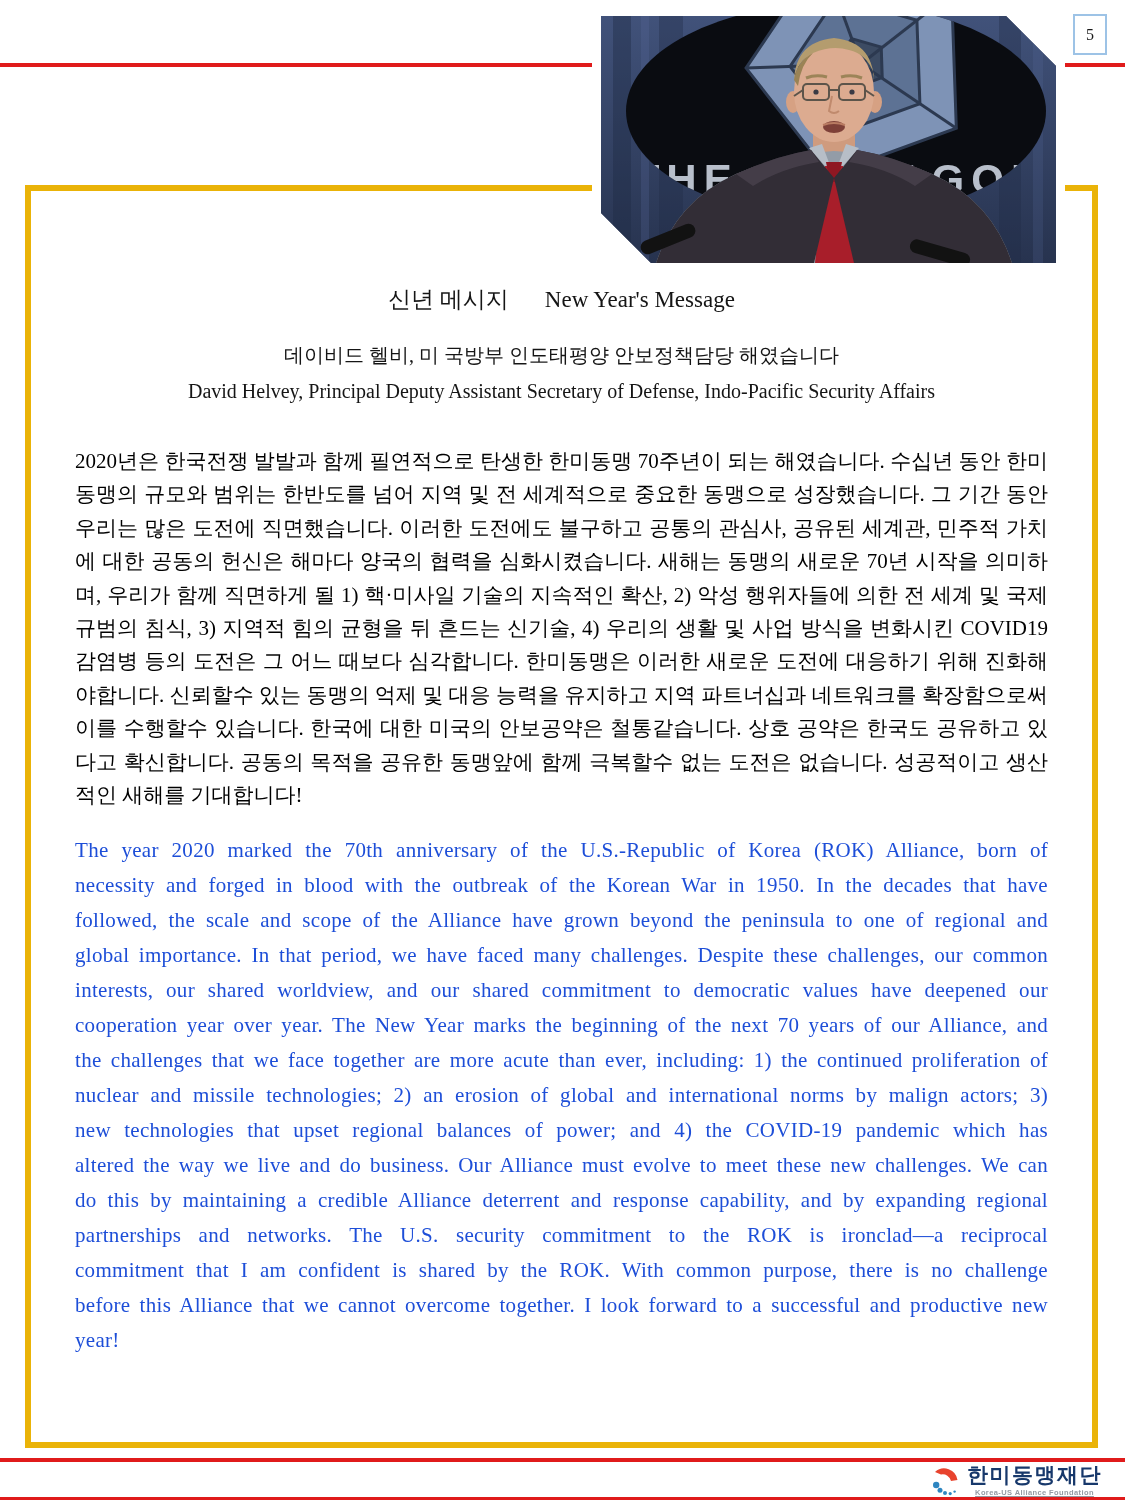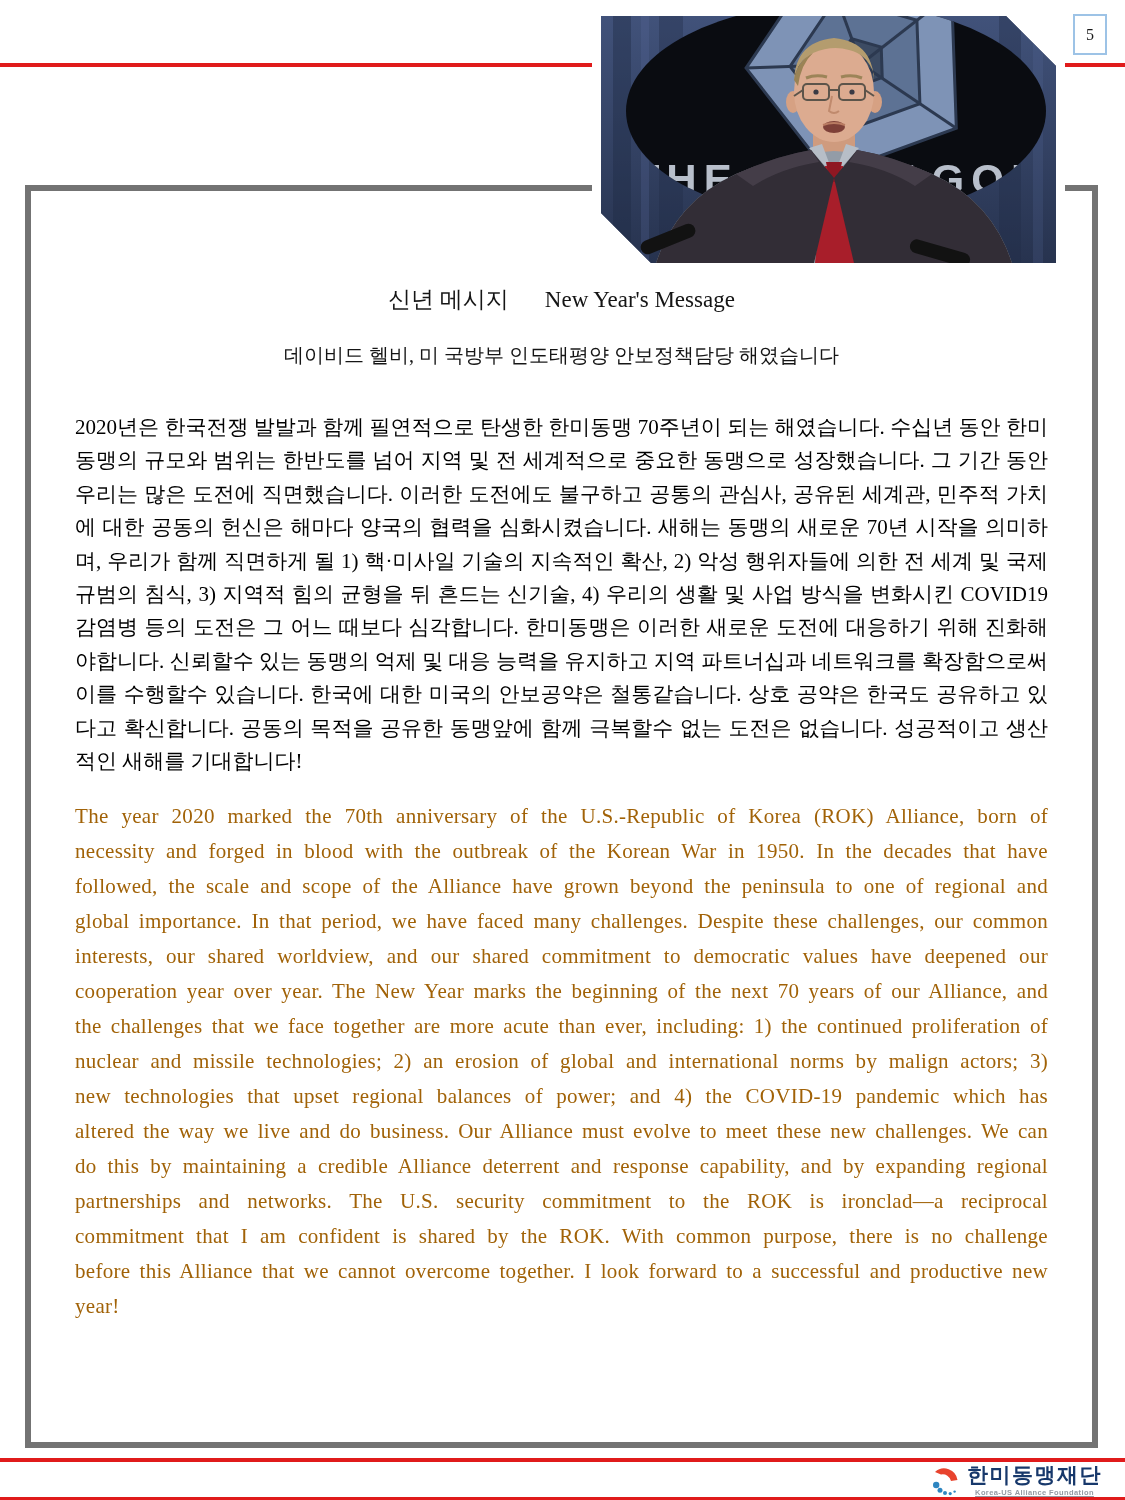--- a/index.html
+++ b/index.html
@@ -14,36 +14,36 @@
   .rule-edge{top:1497px;height:3px;}
 
   .page-badge{
     position:absolute;left:1073px;top:14px;width:30px;height:37px;
     border:2px solid #9dc3e6;background:#fff;display:flex;align-items:center;justify-content:center;
     font-size:16px;color:#1a1a1a;
   }
 
   .content-box{
     position:absolute;left:25px;top:185px;width:1073px;height:1263px;
-    border:6px solid #737373;background:#fff;box-sizing:border-box;
+    border:6px solid #eab308;background:#fff;box-sizing:border-box;
     padding:0 44px;overflow:hidden;
   }
   .article-header{text-align:center;padding-top:94px;}
   .article-title{font-size:23px;line-height:30px;color:#151515;}
   .title-en{margin-left:36px;}
   .article-author-ko{font-size:20px;margin-top:27px;color:#151515;}
   .article-author-en{font-size:20px;margin-top:11px;color:#151515;}
 
   .body-ko{
     margin-top:42px;font-size:21px;line-height:33.4px;text-align:justify;
     color:#000000;word-break:normal;
   }
   .body-en{
     font-size:21px;line-height:35px;text-align:justify;
-    color:#a16207;letter-spacing:0.3px;word-spacing:3px;
+    color:#1d4ed8;letter-spacing:0.3px;word-spacing:3px;
   }
 
   .photo-frame{
     position:absolute;left:592px;top:7px;width:473px;height:265px;background:#fff;
     clip-path:polygon(0 0, calc(100% - 55px) 0, 100% 55px, 100% 100%, 55px 100%, 0 calc(100% - 55px));
     filter:drop-shadow(3px 4px 4px rgba(70,70,70,.55));
   }
   .photo-art{
     position:absolute;left:9px;top:9px;right:9px;bottom:9px;
     clip-path:polygon(0 0, calc(100% - 50px) 0, 100% 50px, 100% 100%, 50px 100%, 0 calc(100% - 50px));
@@ -67,20 +67,21 @@
 <div class="page-badge">
   <span>5</span>
 </div>
 
 <div class="content-box">
   <div class="article-header">
     <div class="article-title">
       <span>신년 메시지</span><span class="title-en">New Year's Message</span>
     </div>
     <div class="article-author-ko">데이비드 헬비, 미 국방부 인도태평양 안보정책담당 해였습니다</div>
+    <div class="article-author-en">David Helvey, Principal Deputy Assistant Secretary of Defense, Indo-Pacific Security Affairs</div>
   </div>
   <p class="body-ko">2020년은 한국전쟁 발발과 함께 필연적으로 탄생한 한미동맹 70주년이 되는 해였습니다. 수십년 동안 한미동맹의 규모와 범위는 한반도를 넘어 지역 및 전 세계적으로 중요한 동맹으로 성장했습니다. 그 기간 동안 우리는 많은 도전에 직면했습니다. 이러한 도전에도 불구하고 공통의 관심사, 공유된 세계관, 민주적 가치에 대한 공동의 헌신은 해마다 양국의 협력을 심화시켰습니다. 새해는 동맹의 새로운 70년 시작을 의미하며, 우리가 함께 직면하게 될 1) 핵·미사일 기술의 지속적인 확산, 2) 악성 행위자들에 의한 전 세계 및 국제 규범의 침식, 3) 지역적 힘의 균형을 뒤 흔드는 신기술, 4) 우리의 생활 및 사업 방식을 변화시킨 COVID19 감염병 등의 도전은 그 어느 때보다 심각합니다. 한미동맹은 이러한 새로운 도전에 대응하기 위해 진화해야합니다. 신뢰할수 있는 동맹의 억제 및 대응 능력을 유지하고 지역 파트너십과 네트워크를 확장함으로써 이를 수행할수 있습니다. 한국에 대한 미국의 안보공약은 철통같습니다. 상호 공약은 한국도 공유하고 있다고 확신합니다. 공동의 목적을 공유한 동맹앞에 함께 극복할수 없는 도전은 없습니다. 성공적이고 생산적인 새해를 기대합니다!</p>
   <p class="body-en">The year 2020 marked the 70th anniversary of the U.S.-Republic of Korea (ROK) Alliance, born of necessity and forged in blood with the outbreak of the Korean War in 1950.  In the decades that have followed, the scale and scope of the Alliance have grown beyond the peninsula to one of regional and global importance.  In that period, we have faced many challenges.  Despite these challenges, our common interests, our shared worldview, and our shared commitment to democratic values have deepened our cooperation year over year.  The New Year marks the beginning of the next 70 years of our Alliance, and the challenges that we face together are more acute than ever, including: 1) the continued proliferation of nuclear and missile technologies; 2) an erosion of global and international norms by malign actors; 3) new technologies that upset regional balances of power; and 4) the COVID-19 pandemic which has altered the way we live and do business.  Our Alliance must evolve to meet these new challenges.  We can do this by maintaining a credible Alliance deterrent and response capability, and by expanding regional partnerships and networks.  The U.S. security commitment to the ROK is ironclad—a reciprocal commitment that I am confident is shared by the ROK.  With common purpose, there is no challenge before this Alliance that we cannot overcome together.  I look forward to a successful and productive new year!</p>
 </div>
 
 <div class="photo-frame">
   <div class="photo-art">
     <svg viewBox="0 0 455 247" preserveAspectRatio="none">
       <defs>
         <linearGradient id="curtain" x1="0" y1="0" x2="0" y2="1">

